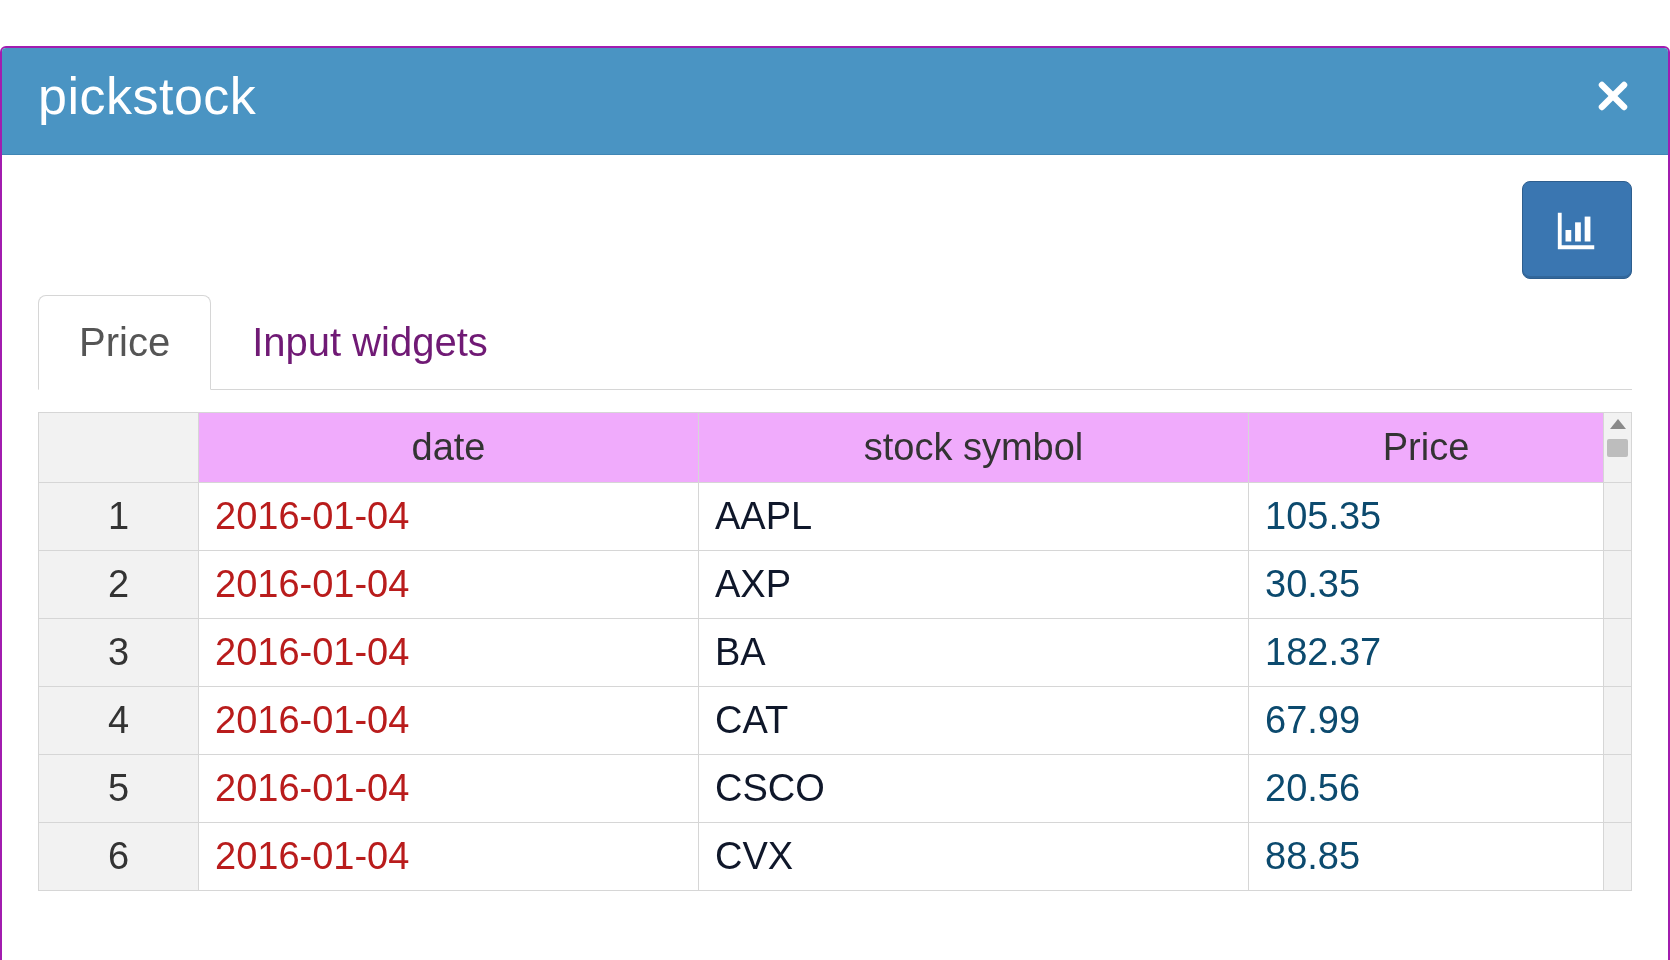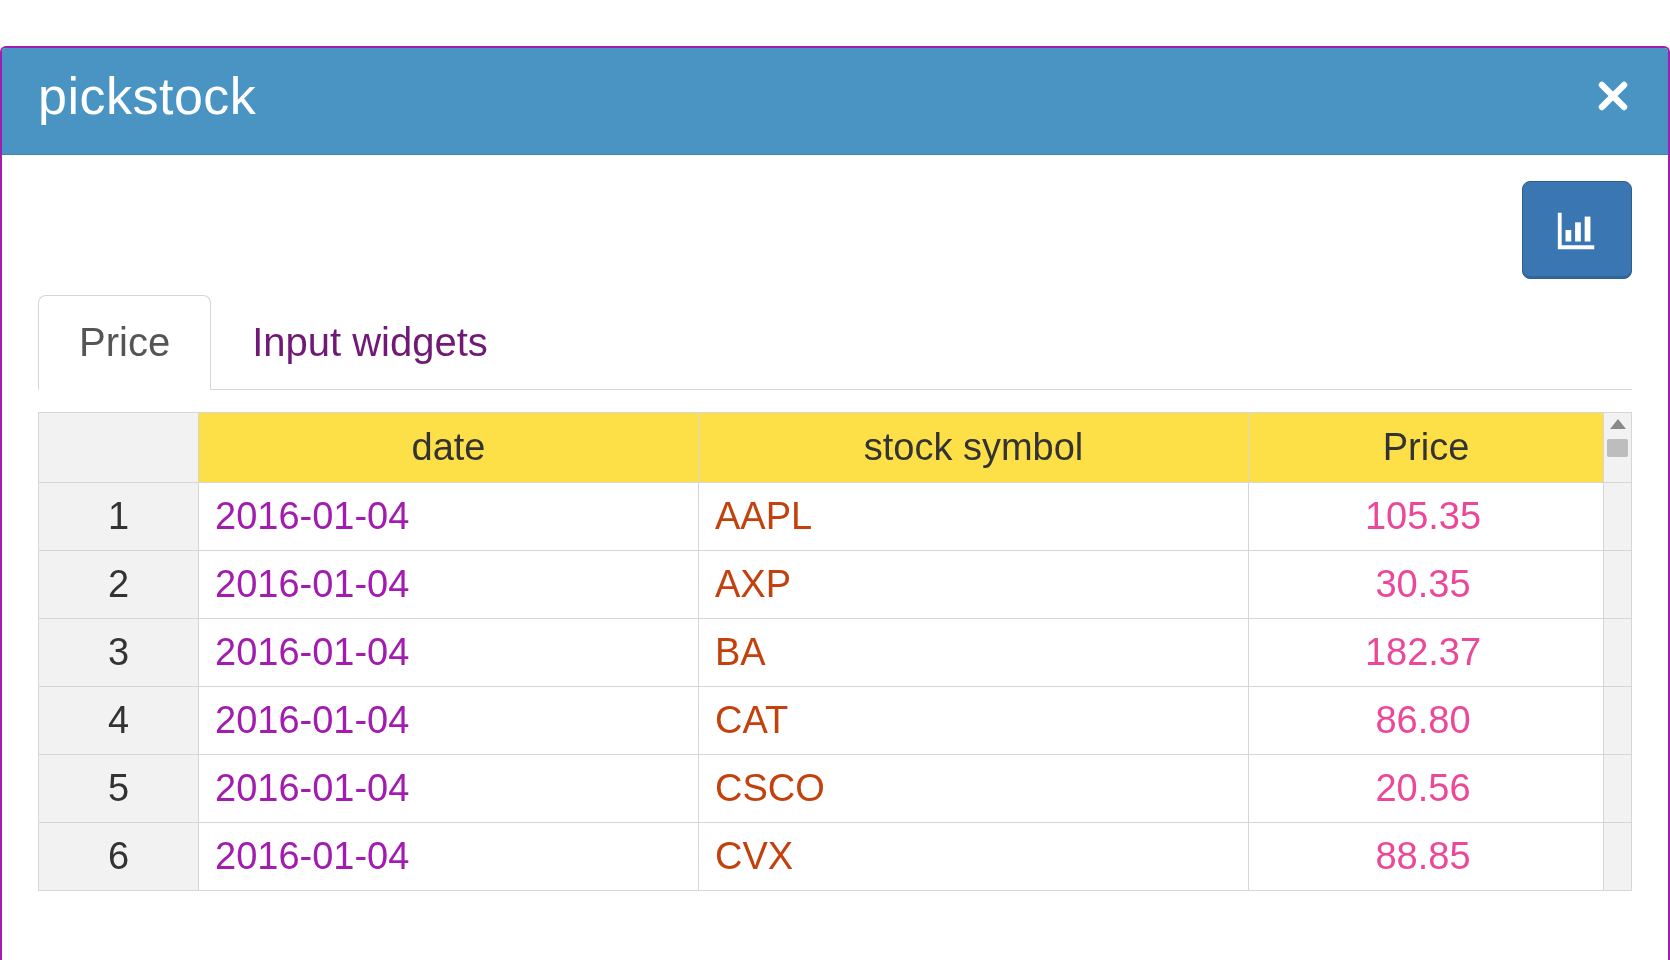--- a/index.html
+++ b/index.html
@@ -80,41 +80,41 @@
     font-size: 38px;
   }
   .grid th, .grid td {
     border: 1px solid #d6d6d6;
     padding: 10px 16px;
     white-space: nowrap;
     overflow: hidden;
     height: 68px;
   }
   .grid thead th {
-    background: #fde047;
+    background: #f0abfc;
     font-weight: 400;
     color: #333;
     text-align: center;
     height: 70px;
   }
   .grid .rownum {
     background: #f2f2f2;
     text-align: center;
     color: #333;
     width: 160px;
   }
   col.c-rownum { width: 160px; }
   col.c-date   { width: 500px; }
   col.c-symbol { width: 550px; }
   col.c-price  { width: auto; }
   col.c-scroll { width: 28px; }
 
-  .grid td.date   { color: #a21caf; }
-  .grid td.symbol { color: #c2410c; }
-  .grid td.price  { color: #ec4899; text-align: center; padding-right: 22px; }
+  .grid td.date   { color: #b91c1c; }
+  .grid td.symbol { color: #0f172a; }
+  .grid td.price  { color: #0c4a6e; text-align: left; padding-right: 22px; }
 
   
   .grid th.scrollhead, .grid td.scrollcell {
     background: #f2f2f2;
     padding: 0;
     position: relative;
   }
   .scroll-up-arrow {
     position: absolute; top: 6px; left: 50%; transform: translateX(-50%);
     width: 0; height: 0;
@@ -200,21 +200,21 @@
               <td class="rownum">3</td>
               <td class="date">2016-01-04</td>
               <td class="symbol">BA</td>
               <td class="price">182.37</td>
               <td class="scrollcell"></td>
             </tr>
             <tr>
               <td class="rownum">4</td>
               <td class="date">2016-01-04</td>
               <td class="symbol">CAT</td>
-              <td class="price">86.80</td>
+              <td class="price">67.99</td>
               <td class="scrollcell"></td>
             </tr>
             <tr>
               <td class="rownum">5</td>
               <td class="date">2016-01-04</td>
               <td class="symbol">CSCO</td>
               <td class="price">20.56</td>
               <td class="scrollcell"></td>
             </tr>
             <tr>

